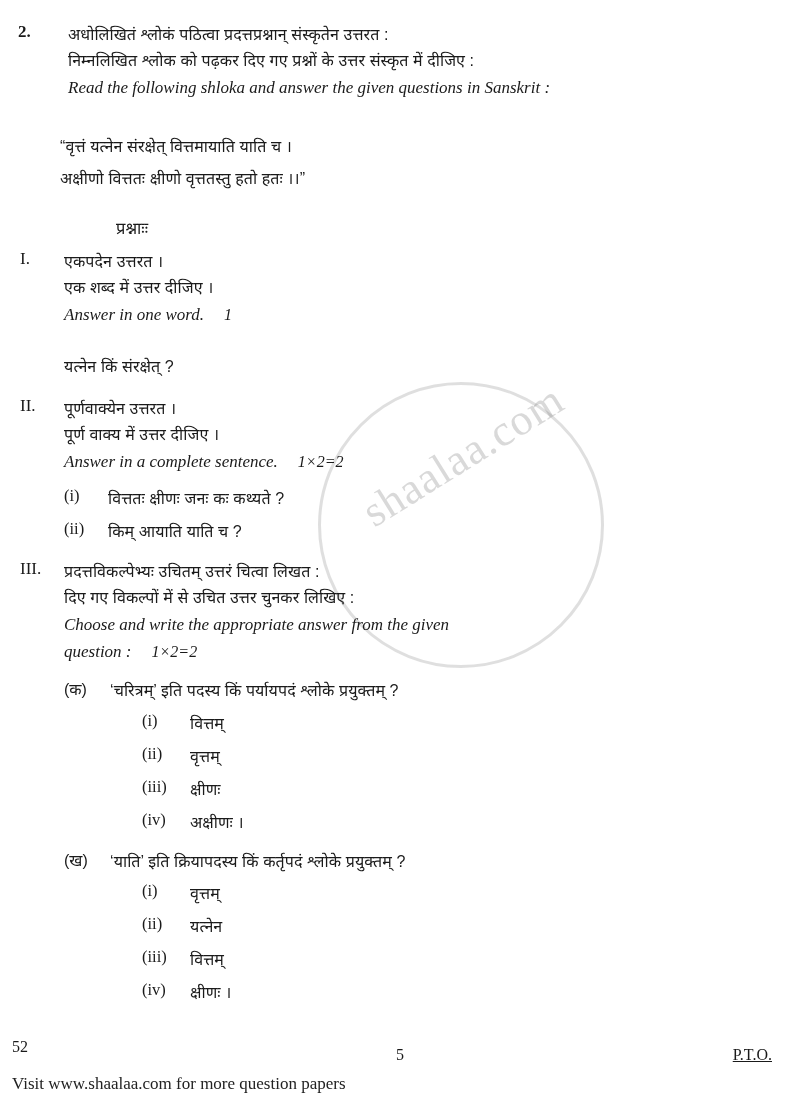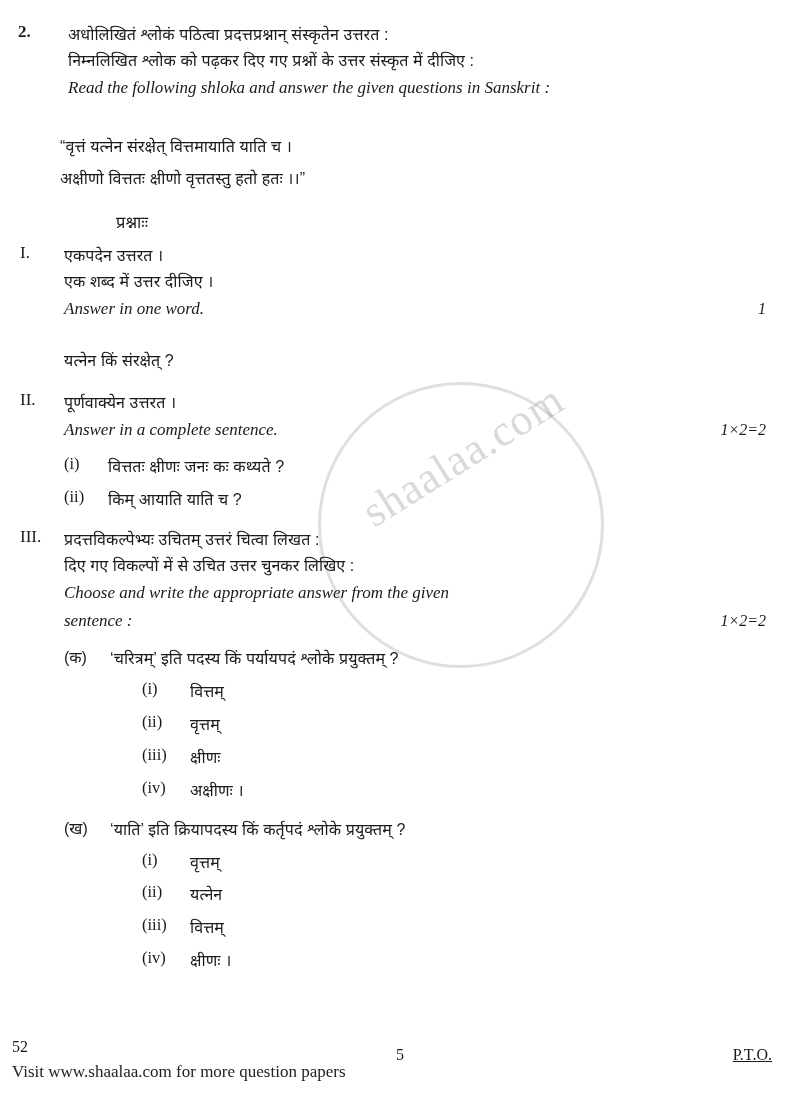--- a/index.html
+++ b/index.html
@@ -82,21 +82,21 @@
     font-style: italic;
   }
 
   .shloka {
     margin-top: 30px;
     margin-left: 44px;
   }
   .shloka .dev { line-height: 1.95; }
 
   .prashna {
-    margin-top: 16px;
+    margin-top: 22px;
     margin-left: 100px;
     font-family: "Liberation Sans", sans-serif;
     font-size: 16.5px;
   }
 
   .item {
     display: flex;
     align-items: flex-start;
     margin-top: 10px;
   }
@@ -106,21 +106,21 @@
     text-align: left;
     font-family: "Liberation Serif", serif;
     font-size: 17px;
     padding-left: 4px;
     box-sizing: border-box;
   }
   .item-body { flex: 1 1 auto; position: relative; }
 
   .line-with-marks {
     display: flex;
-    justify-content: space-between;
+    justify-content: flex-start;
     align-items: baseline;
   }
   .marks {
     font-family: "Liberation Serif", serif;
     font-style: italic;
     font-size: 16px;
     white-space: nowrap;
     padding-left: 20px;
   }
 
@@ -184,21 +184,21 @@
     position: absolute;
     right: 28px;
     bottom: 38px;
     font-family: "Liberation Serif", serif;
     font-size: 16px;
     text-decoration: underline;
   }
   .visit {
     position: absolute;
     left: 12px;
-    bottom: 20px;
+    bottom: 8px;
     font-family: "Liberation Serif", serif;
     font-size: 17px;
     color: #222;
   }
 </style>
 </head>
 <body>
 
 <div class="page">
 
@@ -235,20 +235,21 @@
           <div class="marks">1</div>
         </div>
         <div class="dev" style="margin-top:26px;">यत्नेन किं संरक्षेत् ?</div>
       </div>
     </div>
 
     <div class="item" style="margin-top:16px;">
       <div class="item-marker">II.</div>
       <div class="item-body">
         <div class="dev">पूर्णवाक्येन उत्तरत ।</div>
+        <div class="dev">पूर्ण वाक्य में उत्तर दीजिए ।</div>
         <div class="line-with-marks">
           <div class="eng">Answer in a complete sentence.</div>
           <div class="marks">1×2=2</div>
         </div>
         <div class="sub" style="margin-top:11px;">
           <div class="sub-marker">(i)</div>
           <div class="sub-body dev">वित्ततः क्षीणः जनः कः कथ्यते ?</div>
         </div>
         <div class="sub">
           <div class="sub-marker">(ii)</div>
@@ -257,21 +258,21 @@
       </div>
     </div>
 
     <div class="item" style="margin-top:14px;">
       <div class="item-marker">III.</div>
       <div class="item-body">
         <div class="dev">प्रदत्तविकल्पेभ्यः उचितम् उत्तरं चित्वा लिखत :</div>
         <div class="dev">दिए गए विकल्पों में से उचित उत्तर चुनकर लिखिए :</div>
         <div class="eng">Choose  and  write  the  appropriate  answer  from  the  given</div>
         <div class="line-with-marks">
-          <div class="eng">sentence :</div>
+          <div class="eng">question :</div>
           <div class="marks">1×2=2</div>
         </div>
 
         <div class="sub" style="margin-top:12px;">
           <div class="sub-marker dev-marker">(क)</div>
           <div class="sub-body dev">‘चरित्रम्’ इति पदस्य किं पर्यायपदं श्लोके प्रयुक्तम् ?</div>
         </div>
         <div class="opt">
           <div class="opt-marker">(i)</div>
           <div class="opt-body dev">वित्तम्</div>

